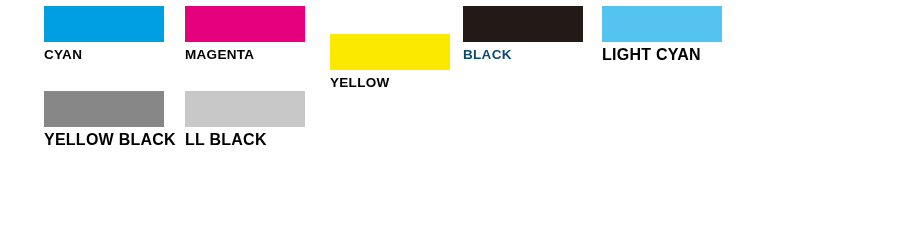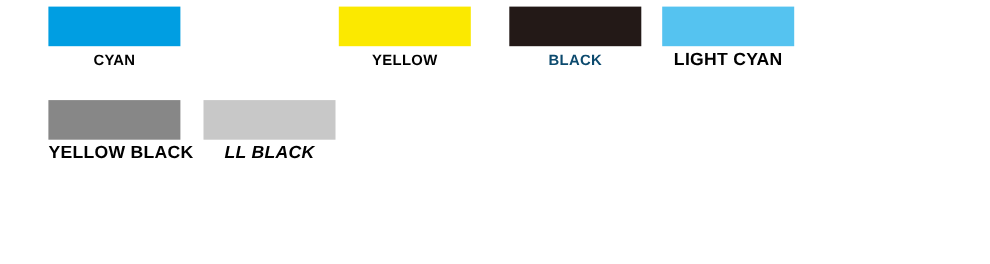--- a/index.html
+++ b/index.html
@@ -26,69 +26,72 @@
     box-sizing: border-box;
   }
   .swatch-chip {
     width: 120px;
     height: 36px;
     display: block;
   }
   .swatch-label {
     display: block;
     width: 120px;
-    text-align: center;
     color: #000000;
     font-family: "Liberation Sans", sans-serif;
     font-weight: bold;
     letter-spacing: 0.2px;
     white-space: nowrap;
     line-height: 14px;
     padding-top: 6px;
   }
   .size-lg .swatch-label {
     font-size: 13.5px;
     letter-spacing: 0.3px;
   }
   .size-sm .swatch-label {
     font-size: 16px;
     letter-spacing: 0.25px;
   }
   
   .col-0 { left: 44px; }
   .col-1 { left: 185px; }
-  .col-2 { left: 308px; }
+  .col-2 { left: 330px; margin-top: 28px; }
   .col-3 { left: 463px; }
   .col-4 { left: 602px; }
   .col-5 { left: 742px; }
   
   .row-0 { top: 6px; }
   .row-1 { top: 91px; }
 </style>
 </head>
 <body>
 
 <div id="swatch-chart" style="background: rgb(255, 255, 255);">
     <div class="swatch-cell row-0 col-0 size-lg">
       <span class="swatch-chip" style="background-color: rgb(0, 158, 226);"></span>
       <span class="swatch-label" style="color: rgb(0, 0, 0);">CYAN</span>
+    </div>
+    <div class="swatch-cell row-0 col-1 size-lg">
+      <span class="swatch-chip" style="background-color: rgb(230, 0, 126);"></span>
+      <span class="swatch-label" style="color: rgb(0, 0, 0);">MAGENTA</span>
     </div>
     <div class="swatch-cell row-0 col-2 size-lg">
       <span class="swatch-chip" style="background-color: rgb(251, 233, 0);"></span>
       <span class="swatch-label" style="color: rgb(0, 0, 0);">YELLOW</span>
     </div>
     <div class="swatch-cell row-0 col-3 size-lg">
       <span class="swatch-chip" style="background-color: rgb(35, 25, 23);"></span>
       <span class="swatch-label" style="color: #0c4a6e;">BLACK</span>
     </div>
     <div class="swatch-cell row-0 col-4 size-sm">
       <span class="swatch-chip" style="background-color: rgb(85, 195, 240);"></span>
       <span class="swatch-label" style="color: rgb(0, 0, 0);">LIGHT CYAN</span>
     </div>
     <div class="swatch-cell row-1 col-0 size-sm">
       <span class="swatch-chip" style="background-color: rgb(135, 135, 135);"></span>
       <span class="swatch-label" style="color: rgb(0, 0, 0);">YELLOW BLACK</span>
     </div>
     <div class="swatch-cell row-1 col-1 size-sm">
       <span class="swatch-chip" style="background-color: rgb(200, 200, 200);"></span>
-      <span class="swatch-label" style="color: rgb(0, 0, 0); font-style: italic;">LL BLACK</span>
+      <span class="swatch-label" style="color: rgb(0, 0, 0);">LL BLACK</span>
     </div>
   </div>
 
 </body></html>

